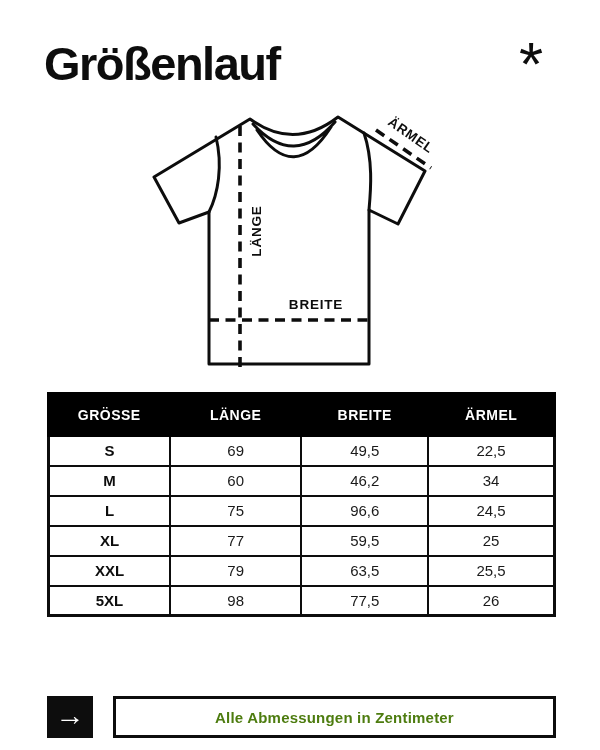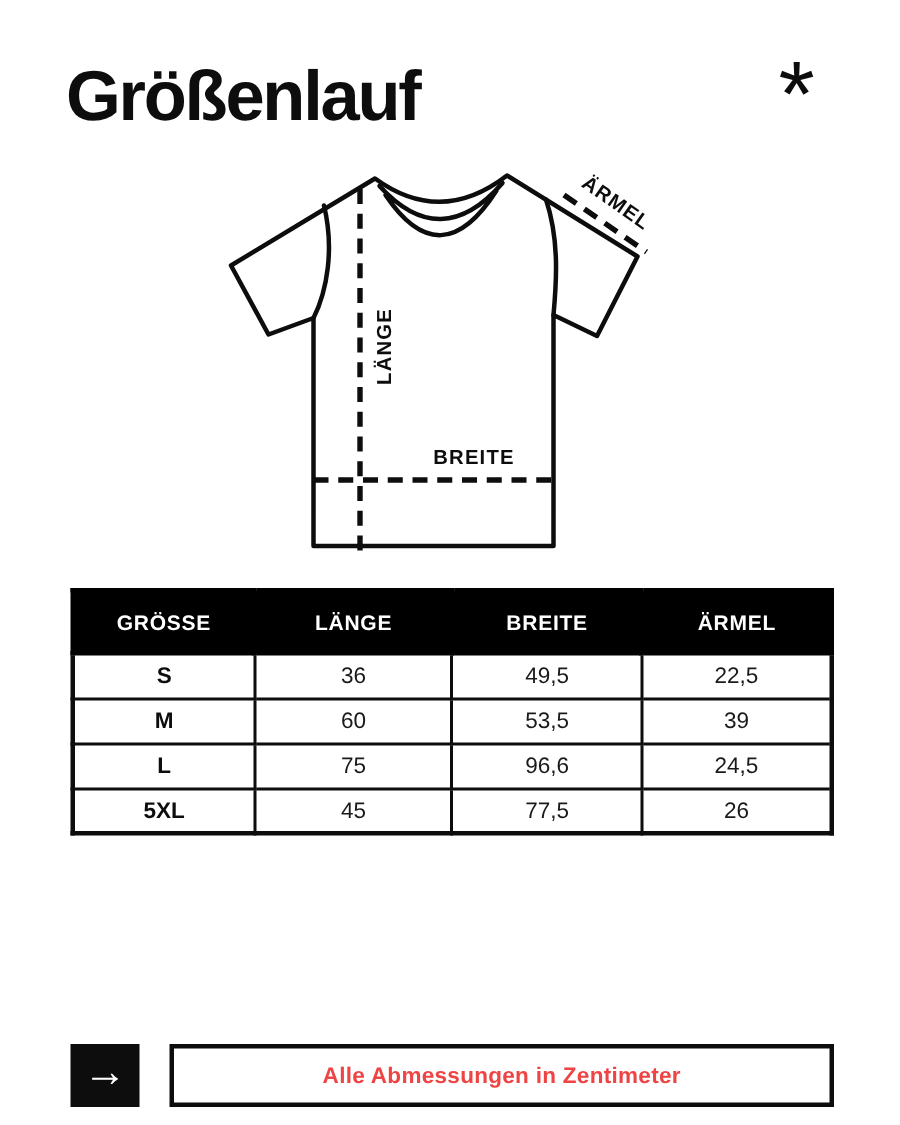--- a/index.html
+++ b/index.html
@@ -117,21 +117,21 @@
     height: 42px;
     border: 3px solid #0d0d0d;
     background: #ffffff;
     display: flex;
     align-items: center;
     justify-content: center;
   }
   .footer-note-box span {
     font-size: 15px;
     font-weight: bold;
-    color: #ef4444;
+    color: #4d7c0f;
     letter-spacing: 0.2px;
   }
 </style>
 </head>
 <body>
 
 <div class="page">
 
   <h1 class="page-title">Größenlauf</h1>
   <span class="asterisk-mark">*</span>
@@ -168,39 +168,51 @@
         <tr>
           <th>GRÖSSE</th>
           <th>LÄNGE</th>
           <th>BREITE</th>
           <th>ÄRMEL</th>
         </tr>
       </thead>
       <tbody>
         <tr>
           <td class="size-cell">S</td>
-          <td>36</td>
+          <td>69</td>
           <td>49,5</td>
           <td>22,5</td>
         </tr>
         <tr>
           <td class="size-cell">M</td>
           <td>60</td>
-          <td>53,5</td>
-          <td>39</td>
+          <td>46,2</td>
+          <td>34</td>
         </tr>
         <tr>
           <td class="size-cell">L</td>
           <td>75</td>
           <td>96,6</td>
           <td>24,5</td>
         </tr>
         <tr>
+          <td class="size-cell">XL</td>
+          <td>77</td>
+          <td>59,5</td>
+          <td>25</td>
+        </tr>
+        <tr>
+          <td class="size-cell">XXL</td>
+          <td>79</td>
+          <td>63,5</td>
+          <td>25,5</td>
+        </tr>
+        <tr>
           <td class="size-cell">5XL</td>
-          <td>45</td>
+          <td>98</td>
           <td>77,5</td>
           <td>26</td>
         </tr>
       </tbody>
     </table>
   </div>
 
   <div class="footer-arrow-box">
     <span class="arrow-glyph">→</span>
   </div>

